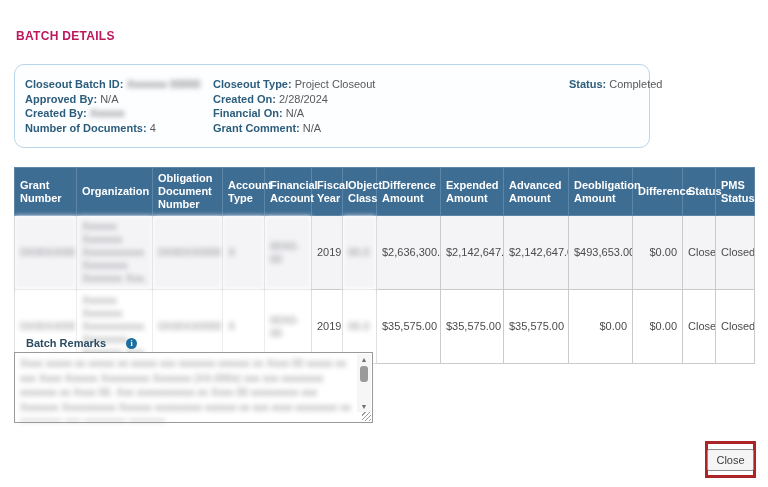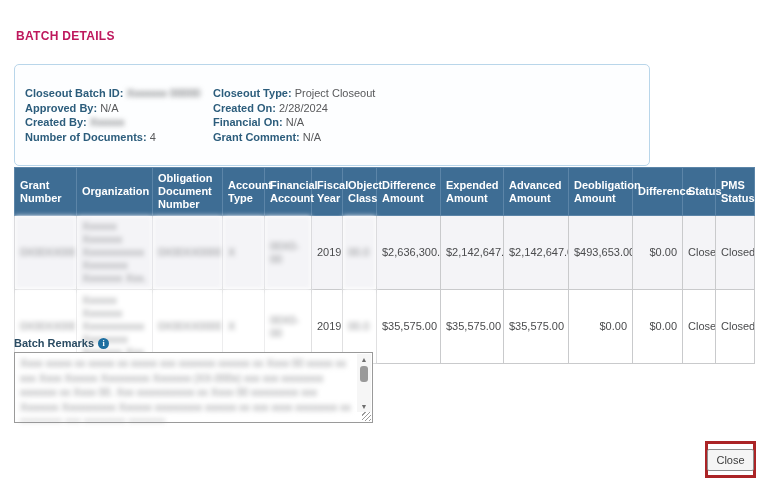--- a/index.html
+++ b/index.html
@@ -5,21 +5,21 @@
   * { margin: 0; padding: 0; box-sizing: border-box; }
   html, body { width: 768px; height: 487px; background: #ffffff;
     font-family: "Liberation Sans", sans-serif; }
   .page { position: relative; width: 768px; height: 487px; overflow: hidden; background: #fff; }
 
   .page-title { position: absolute; left: 16px; top: 13px; font-size: 12px; font-weight: bold;
     color: #be185d; letter-spacing: 0.3px; margin-top: 16px; }
 
   
   .summary-panel { position: absolute; left: 14px; top: 64px; width: 636px; min-height: 61px;
-    border: 1px solid #b9d6ea; border-radius: 5px; background: #fdfeff; padding: 21px 10px;
+    border: 1px solid #b9d6ea; border-radius: 10px; background: #fdfeff; padding: 12px 10px;
     display: grid; grid-template-columns: 188px 356px 1fr; }
   .summary-item { font-size: 11px; line-height: 14.5px; white-space: nowrap; }
   .summary-item .lbl { font-weight: bold; color: #2c5d7c; }
   .summary-item .val { color: #58595b; margin-left: 3px; text-align: center; }
 
   .blur { filter: blur(2.6px); color: #8f9093; }
 
   
   table.batch-table { position: absolute; left: 14px; top: 143px; width: 740px;
     border-collapse: collapse; table-layout: fixed; font-size: 11px; color: #4a4b4d; margin-top: 24px; }
@@ -27,21 +27,21 @@
     text-align: left; vertical-align: middle; padding: 4px 5px;
     border: 1px solid #5c85a8; font-size: 11px; line-height: 13px; }
   table.batch-table td { border: 1px solid #c9cacc; padding: 4px 5px; vertical-align: middle;
     background: #ffffff; line-height: 13px; overflow: hidden; }
   table.batch-table tr.row-odd td { background: #f4f4f7; }
   table.batch-table td.num { text-align: right; }
   table.batch-table tbody td { height: 64px; }
 
   
   .remarks-label-row { position: absolute; left: 14px; top: 337px; font-size: 11px;
-    font-weight: bold; color: #2b4c63; display: flex; align-items: flex-end; gap: 4px; }
+    font-weight: bold; color: #2b4c63; display: flex; align-items: flex-end; gap: 20px; padding-left: 12px; }
   .info-icon { display: inline-flex; align-items: center; justify-content: center;
     width: 11px; height: 11px; border-radius: 50%; background: #1c6ea0; color: #fff;
     font-size: 8px; font-weight: bold; font-family: "Liberation Serif", serif; }
   .remarks-box { position: absolute; left: 14px; top: 352px; width: 359px; height: 71px;
     border: 1px solid #9a9a9a; background: #fff; }
   .remarks-text { position: absolute; left: 0; top: 0; right: 17px; bottom: 0;
     padding: 3px 2px 3px 5px; font-size: 10.5px; line-height: 14.5px; color: #8f9093;
     overflow: hidden; }
   .fake-scrollbar { position: absolute; top: 1px; right: 1px; bottom: 10px; width: 14px;
     background: #f6f6f6; display: flex; flex-direction: column; align-items: center; }
@@ -90,20 +90,23 @@
         <span class="lbl">Created On:</span><span class="val">2/28/2024</span>
       </div>
       <div class="summary-item">
         <span class="lbl">Financial On:</span><span class="val">N/A</span>
       </div>
       <div class="summary-item">
         <span class="lbl">Grant Comment:</span><span class="val">N/A</span>
       </div>
     </div>
     <div>
+      <div class="summary-item">
+        <span class="lbl">Status:</span><span class="val">Completed</span>
+      </div>
     </div>
   </div>
 
   <table class="batch-table">
     <colgroup>
       <col style="width:62px">
         <col style="width:76px">
         <col style="width:70px">
         <col style="width:42px">
       <col style="width:47px">

